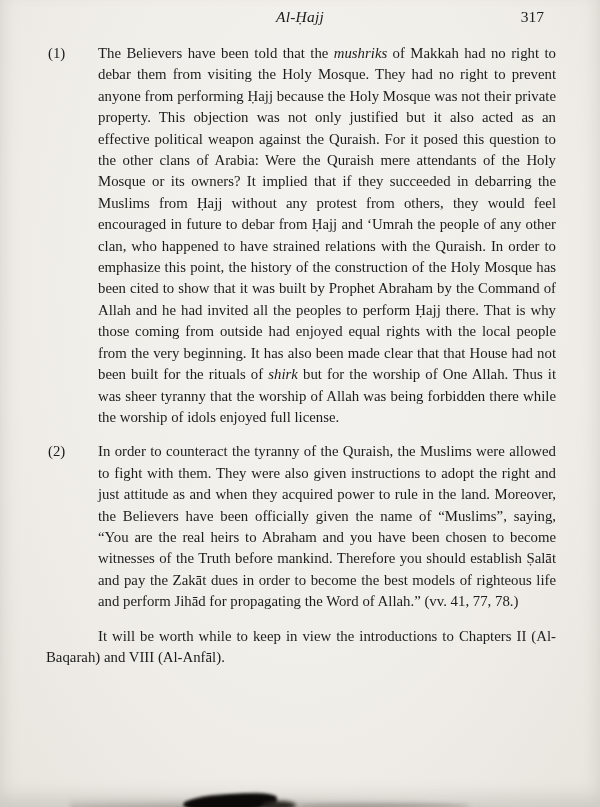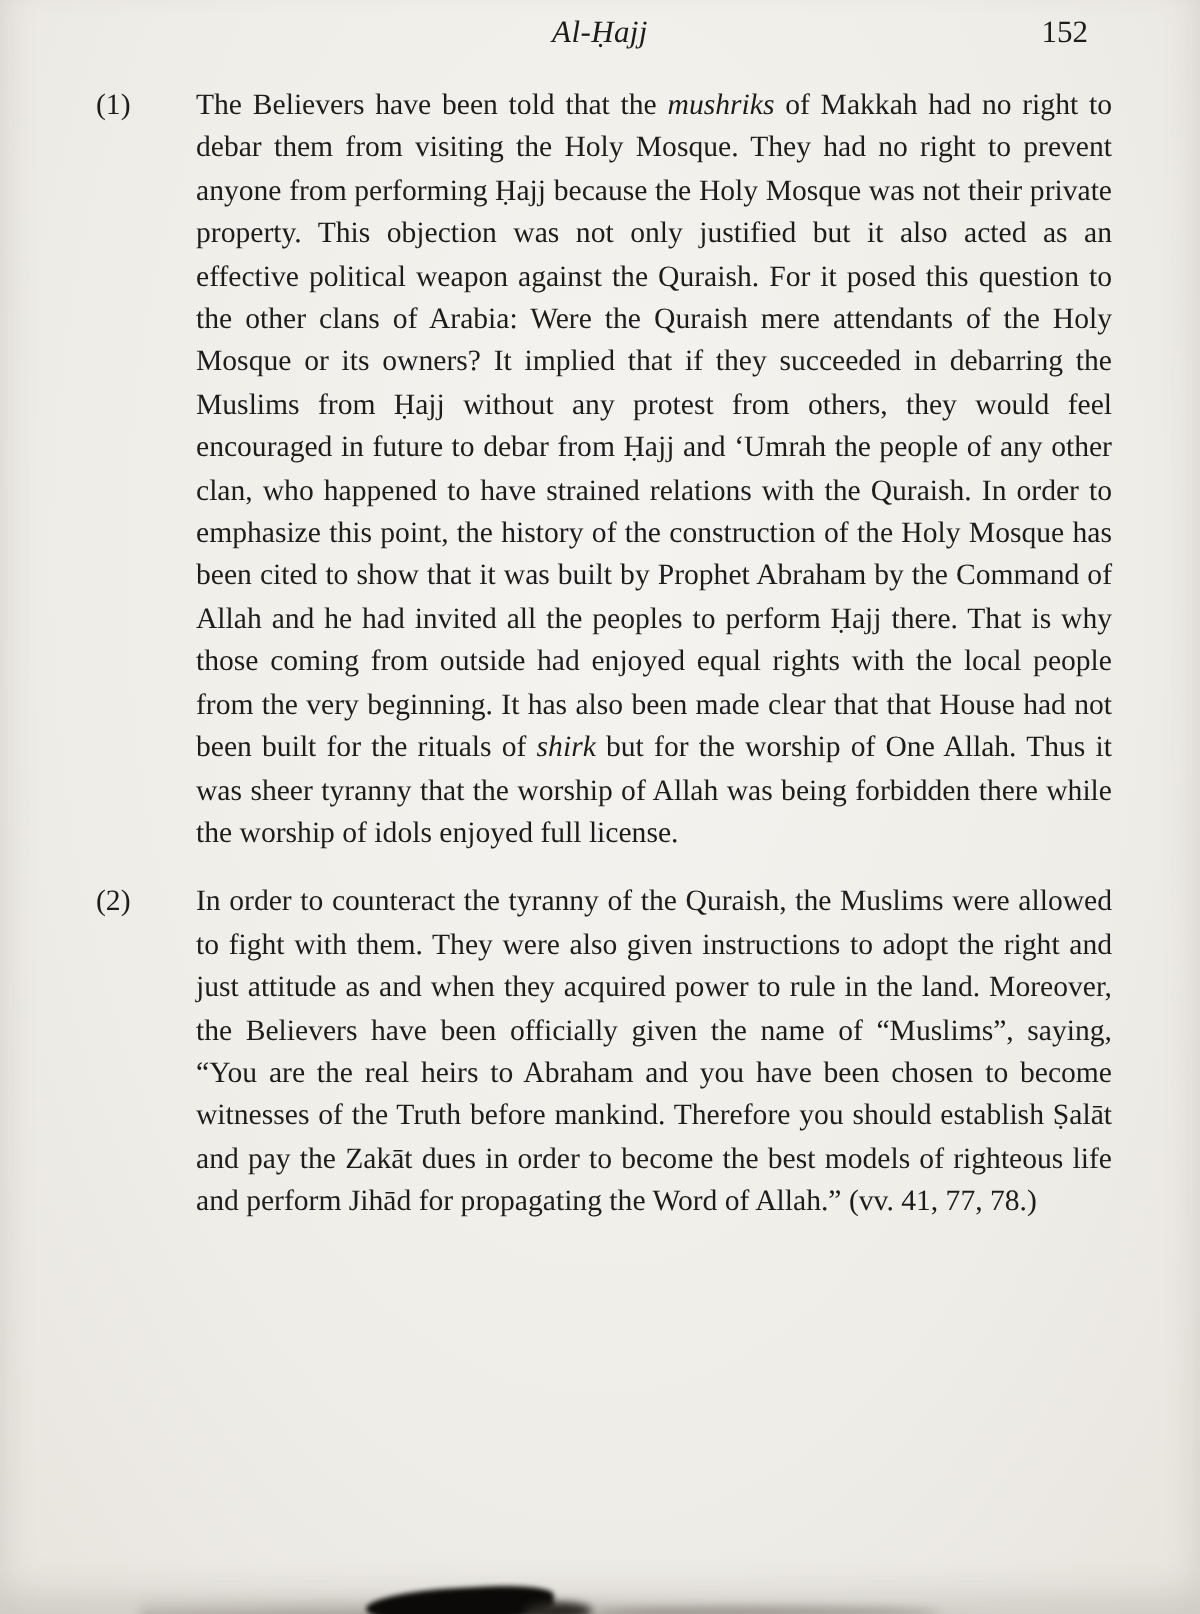--- a/index.html
+++ b/index.html
@@ -113,35 +113,36 @@
     pointer-events: none;
   }
 </style>
 </head>
 <body>
 
 <div class="page">
 
   <div class="page-header">
     <span class="chapter-title">Al-Ḥajj</span>
-    <span class="page-number">152</span>
+    <span class="page-number">317</span>
   </div>
 
   <div class="content">
 
     <div class="numbered-para">
       <span class="para-num">(1)</span>
       <div class="para-text"><span>The Believers have been told that the </span><em>mushriks</em><span> of Makkah had no right to debar them from visiting the Holy Mosque. They had no right to prevent anyone from performing Ḥajj because the Holy Mosque was not their private property. This objection was not only justified but it also acted as an effective political weapon against the Quraish. For it posed this question to the other clans of Arabia: Were the Quraish mere attendants of the Holy Mosque or its owners? It implied that if they succeeded in debarring the Muslims from Ḥajj without any protest from others, they would feel encouraged in future to debar from Ḥajj and ʻUmrah the people of any other clan, who happened to have strained relations with the Quraish. In order to emphasize this point, the history of the construction of the Holy Mosque has been cited to show that it was built by Prophet Abraham by the Command of Allah and he had invited all the peoples to perform Ḥajj there. That is why those coming from outside had enjoyed equal rights with the local people from the very beginning. It has also been made clear that that House had not been built for the rituals of </span><em>shirk</em><span> but for the worship of One Allah. Thus it was sheer tyranny that the worship of Allah was being forbidden there while the worship of idols enjoyed full license.</span></div>
     </div>
 
     <div class="numbered-para">
       <span class="para-num">(2)</span>
       <div class="para-text"><span>In order to counteract the tyranny of the Quraish, the Muslims were allowed to fight with them. They were also given instructions to adopt the right and just attitude as and when they acquired power to rule in the land. Moreover, the Believers have been officially given the name of “Muslims”, saying, “You are the real heirs to Abraham and you have been chosen to become witnesses of the Truth before mankind. Therefore you should establish Ṣalāt and pay the Zakāt dues in order to become the best models of righteous life and perform Jihād for propagating the Word of Allah.” (vv. 41, 77, 78.)</span></div>
     </div>
 
+    <div class="closing-para"><span>It will be worth while to keep in view the introductions to Chapters II (Al-Baqarah) and VIII (Al-Anfāl).</span></div>
 
   </div>
 
   <div class="bottom-shade"></div>
   <div class="scan-streak"></div>
   <div class="scan-smudge"></div>
   <div class="scan-smudge-2"></div>
 
 </div>
 

